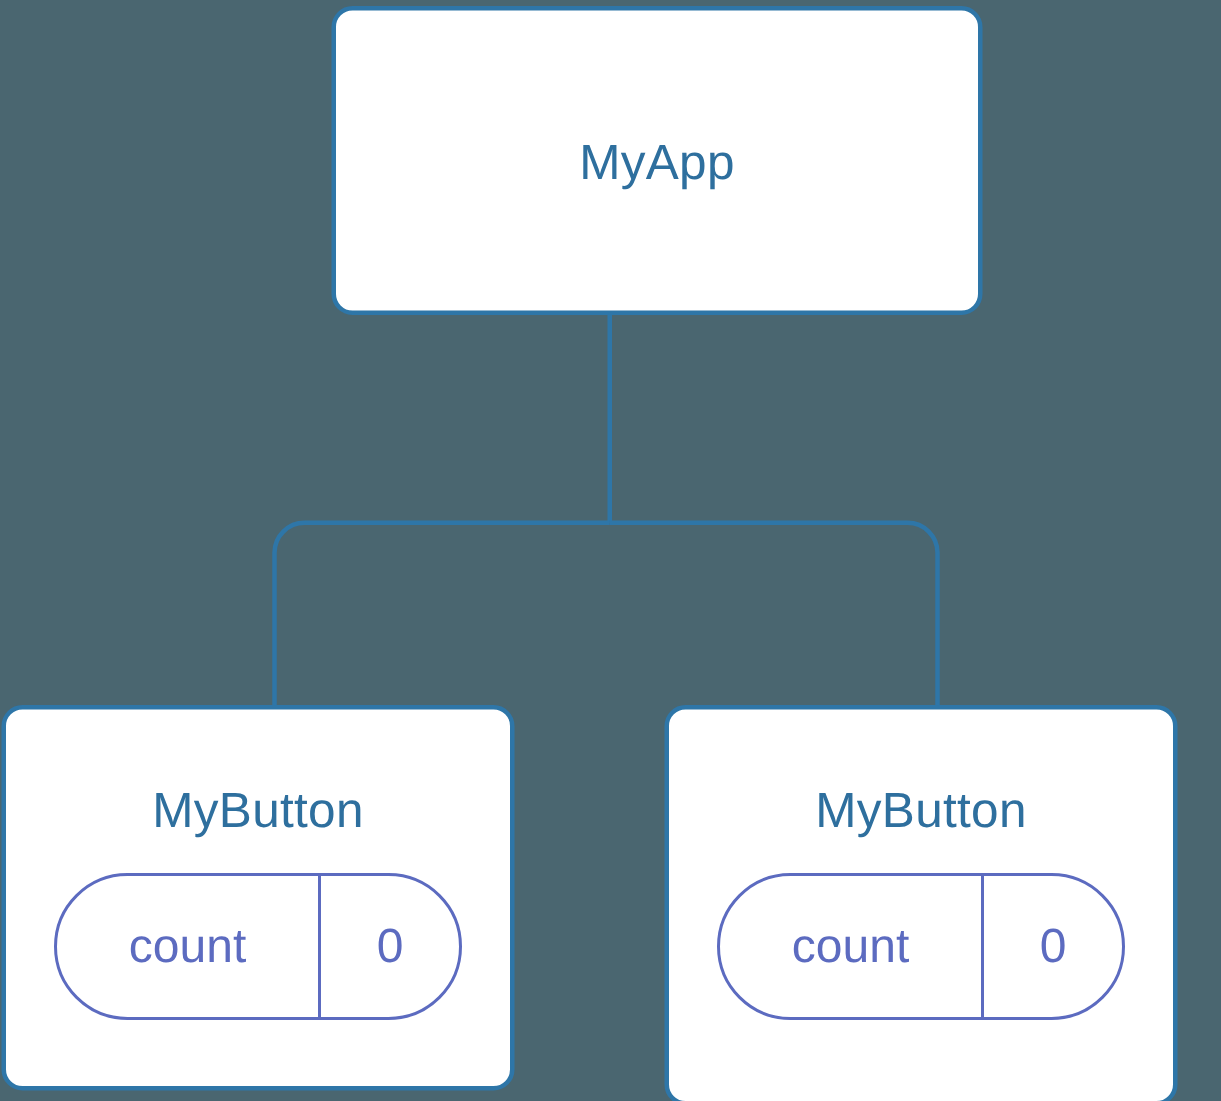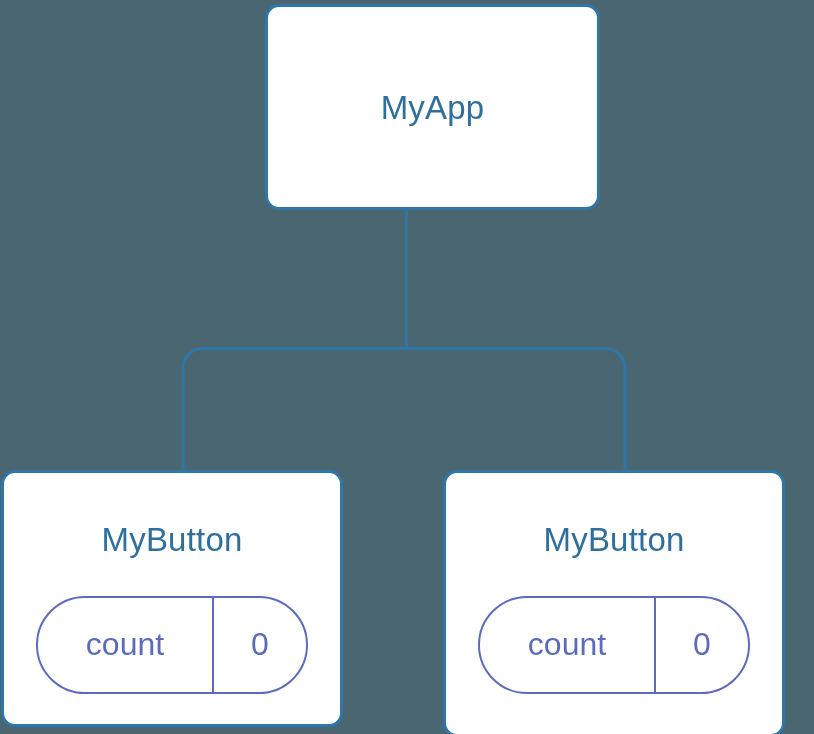--- a/index.html
+++ b/index.html
@@ -50,24 +50,23 @@
     font-size: 33px;
     line-height: 1;
     letter-spacing: 0.2px;
     white-space: nowrap;
   }
 
   
   #node-myapp {
     left: 221px;
     top: 4px;
-    width: 335px;
+    width: 434px;
     height: 206px;
     justify-content: center;
-    margin-left: 44px;
   }
 
   
   .node-child {
     width: 342px;
     justify-content: flex-start;
   }
   .node-child .node-title {
     margin-top: 50px;
   }
@@ -78,21 +77,21 @@
     height: 257px;
   }
   #node-mybutton-1 {
     left: 443px;
     top: 470px;
     height: 267px;
   }
 
   
   .state-pill {
-    margin-top: 40px;
+    margin-top: 26px;
     box-sizing: border-box;
     height: 98px;
     border: 2px solid #5c6bc0;
     border-radius: 49px;
     display: flex;
     align-items: stretch;
     background: #ffffff;
     overflow: hidden;
   }
   .pill-key,

